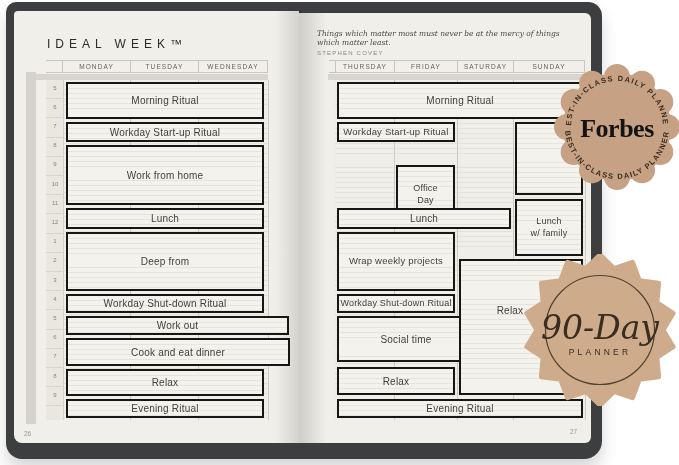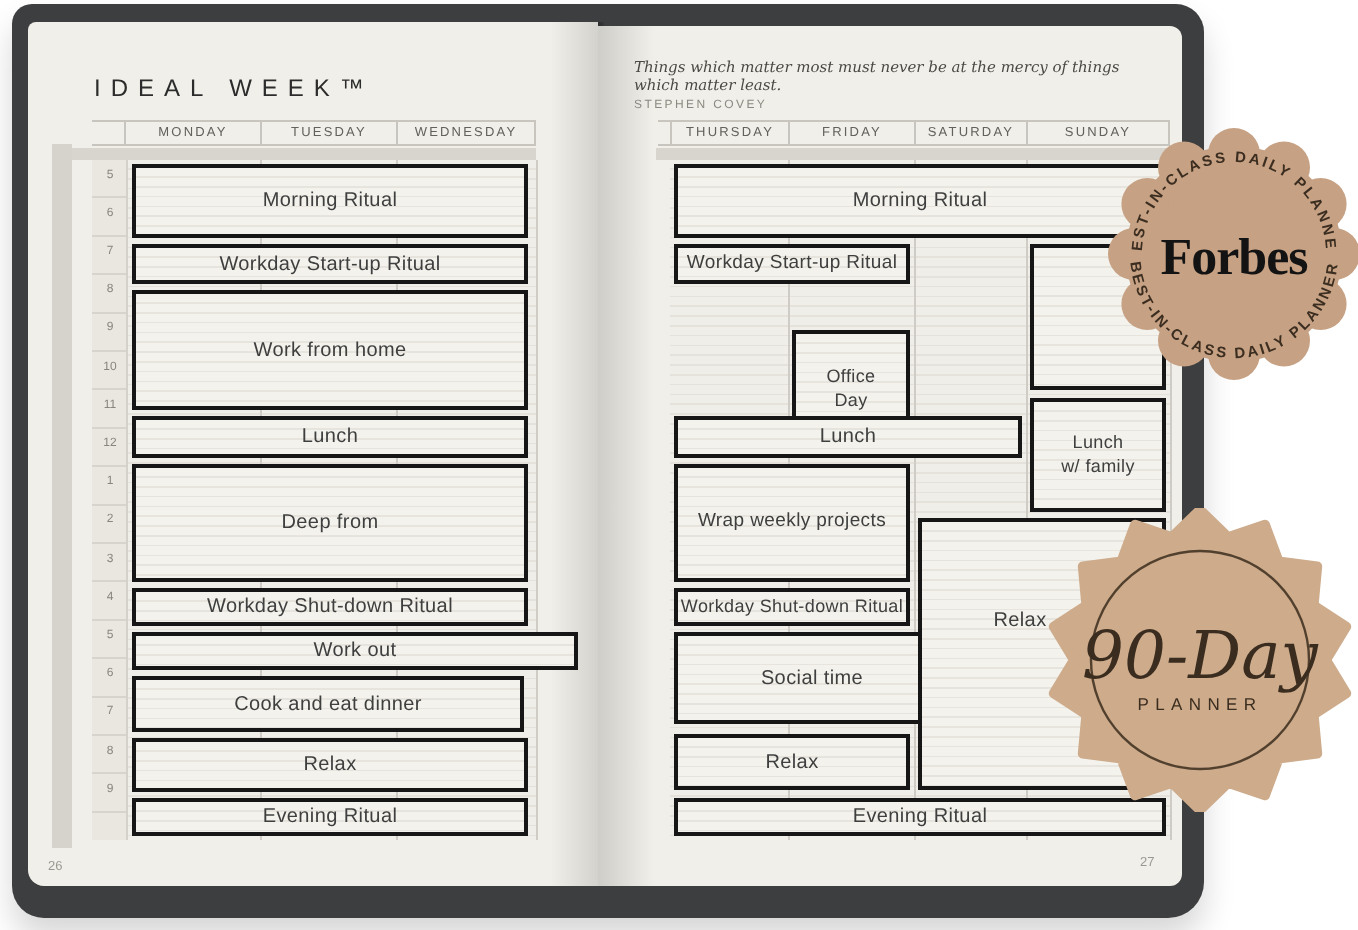--- a/index.html
+++ b/index.html
@@ -92,21 +92,21 @@
     <div class="colline" style="left:116px;top:69px;height:340px;"></div>
     <div class="colline" style="left:184px;top:69px;height:340px;"></div>
 
     <div class="block" style="left:52px;top:71px;width:198px;height:37px;">Morning Ritual</div>
     <div class="block" style="left:52px;top:111px;width:198px;height:20px;">Workday Start-up Ritual</div>
     <div class="block" style="left:52px;top:134px;width:198px;height:60px;">Work from home</div>
     <div class="block" style="left:52px;top:197px;width:198px;height:21px;">Lunch</div>
     <div class="block" style="left:52px;top:221px;width:198px;height:59px;">Deep from</div>
     <div class="block" style="left:52px;top:283px;width:198px;height:19px;">Workday Shut-down Ritual</div>
     <div class="block" style="left:52px;top:305px;width:223px;height:19px;">Work out</div>
-    <div class="block" style="left:52px;top:327px;width:196px;height:28px;">Cook and eat dinner</div>
+    <div class="block" style="left:52px;top:327px;width:224px;height:28px;">Cook and eat dinner</div>
     <div class="block" style="left:52px;top:358px;width:198px;height:27px;">Relax</div>
     <div class="block" style="left:52px;top:388px;width:198px;height:19px;">Evening Ritual</div>
 
     <span class="pagenum" style="left:10px;top:419px;">26</span>
   </div>
 
   <div class="page page-right">
     <div class="spine-shade-r"></div>
 
     <div class="quote-wrap">

